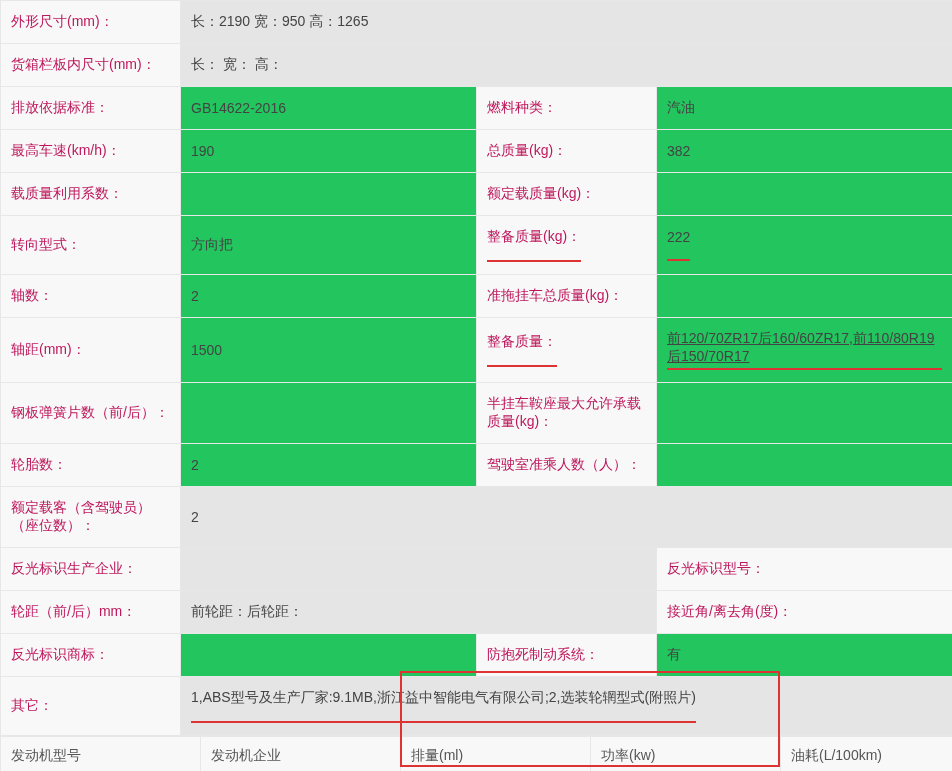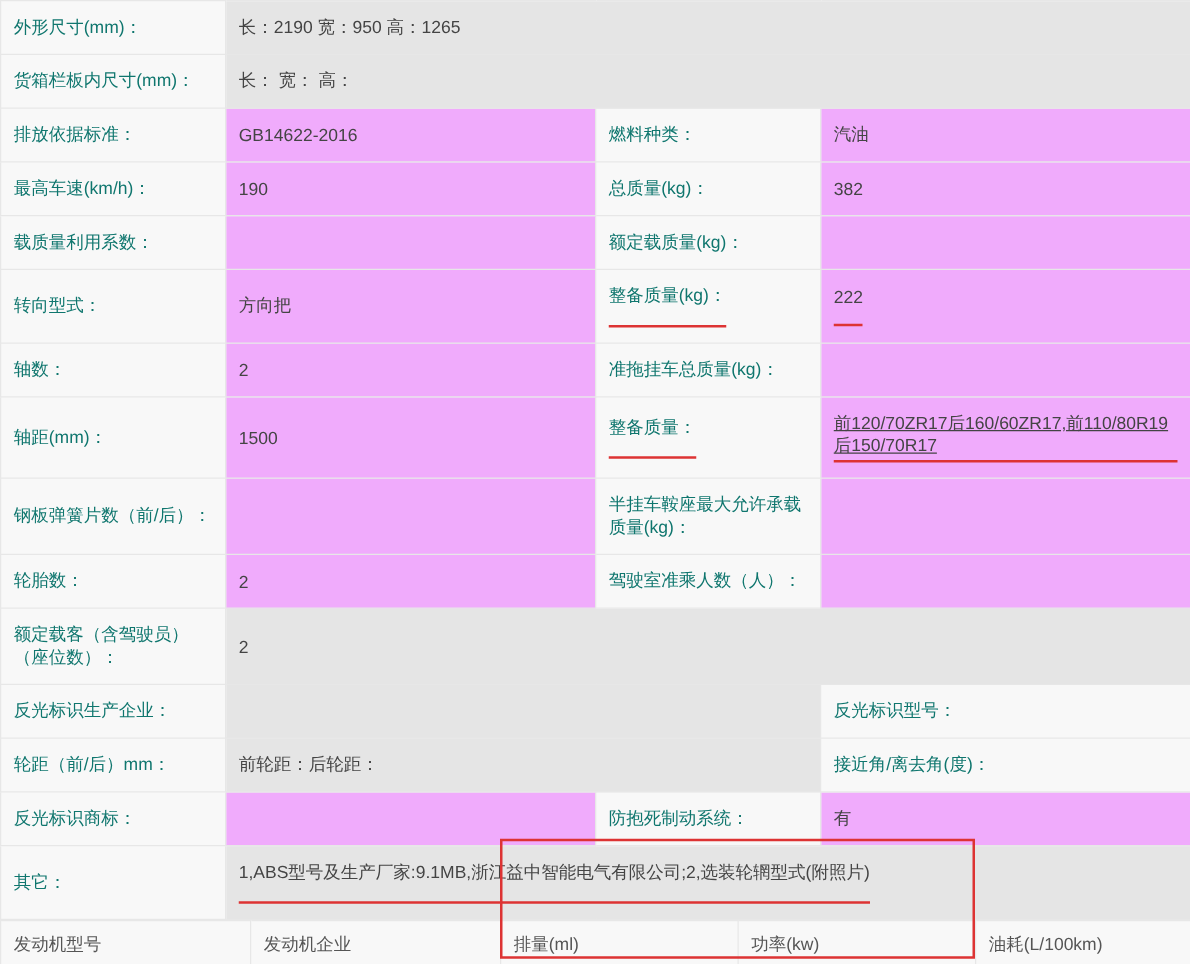--- a/index.html
+++ b/index.html
@@ -1,21 +1,21 @@
 <!DOCTYPE html>
 <html><head>
 <meta charset="utf-8">
 <style>
   * { box-sizing: border-box; margin: 0; padding: 0; }
   body { font-family: "Microsoft YaHei", Arial, sans-serif; font-size: 14px; color: #666; background: #fff; width: 952px; }
   .tbl { border-collapse: collapse; width: 100%; table-layout: fixed; }
   .tbl td { border: 1px solid #e7e7e7; padding: 12px 10px; vertical-align: middle; word-wrap: break-word; }
-  .tbl td.lbl { background: #f8f8f8; color: #0f766e; width: 180px; }
+  .tbl td.lbl { background: #f8f8f8; color: #be185d; width: 180px; }
   .tbl td.val { background: #e5e5e5; color: #444; }
-  .tbl td.val2 { background: #f0abfc; color: #444; width: 296px; }
+  .tbl td.val2 { background: #22c55e; color: #444; width: 296px; }
   .ul-red { border-bottom: 2px solid #d33; display: inline-block; padding-bottom: 14px; }
   .ul-red-wide { border-bottom: 2px solid #d33; display: block; padding-bottom: 2px; text-decoration: underline; }
   .engine-tbl { border-collapse: collapse; width: 100%; table-layout: fixed; }
   .engine-tbl td, .engine-tbl th { border: 1px solid #e7e7e7; padding: 10px; text-align: left; font-weight: normal; color: #555; vertical-align: middle; word-wrap: break-word; }
   .engine-tbl th { background: #f8f8f8; }
   .redbox { position: absolute; border: 2px solid #d33; pointer-events: none; }
   .wrap { position: relative; }
 </style>
 </head>
 <body>

